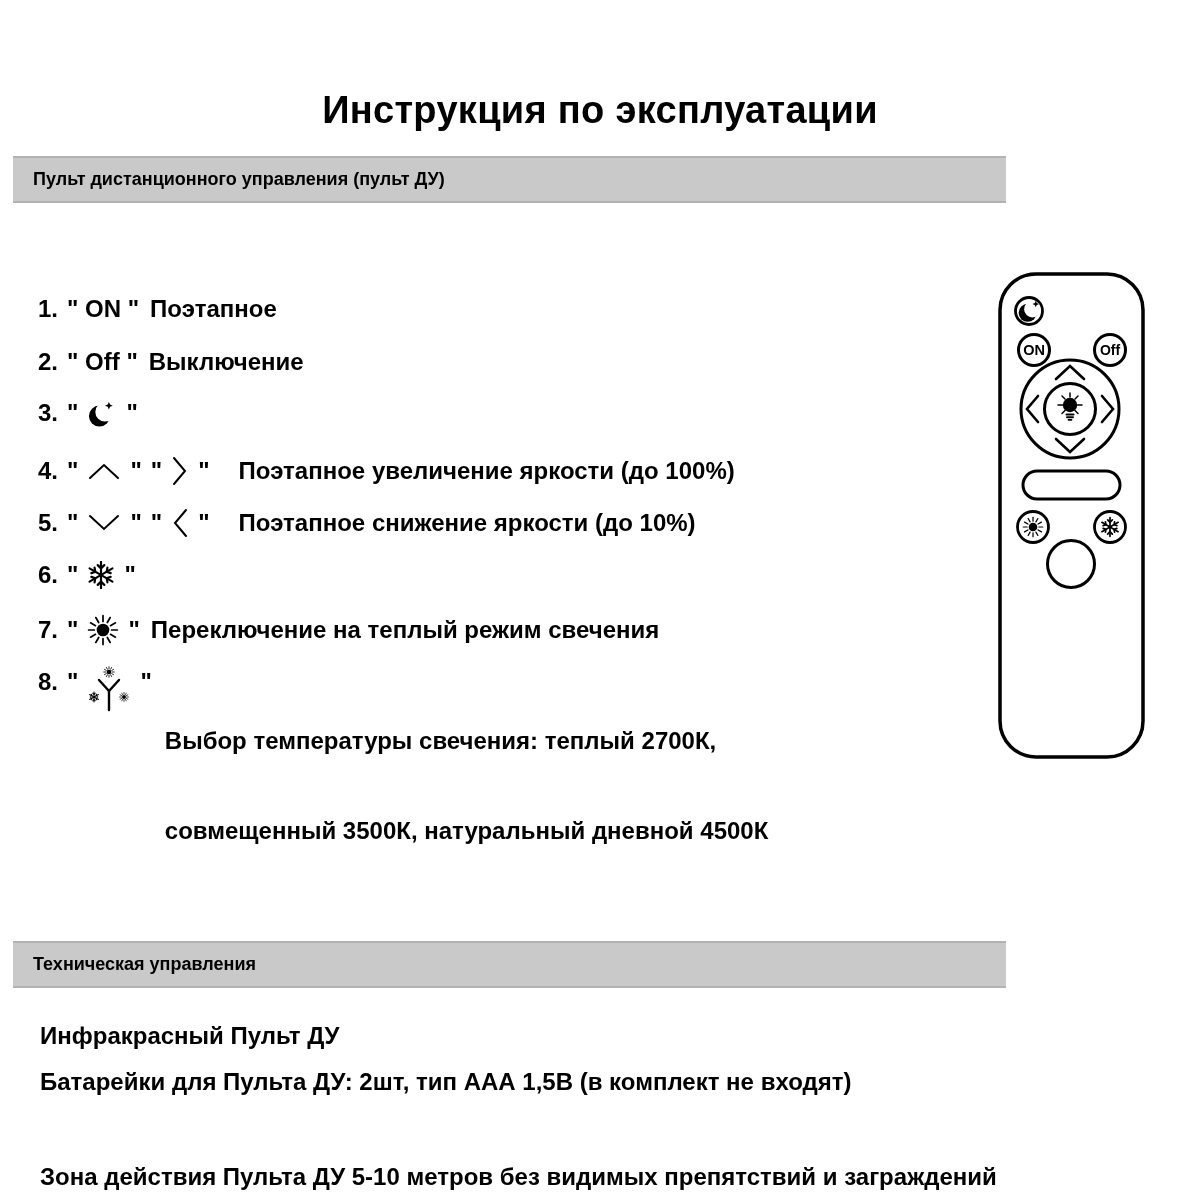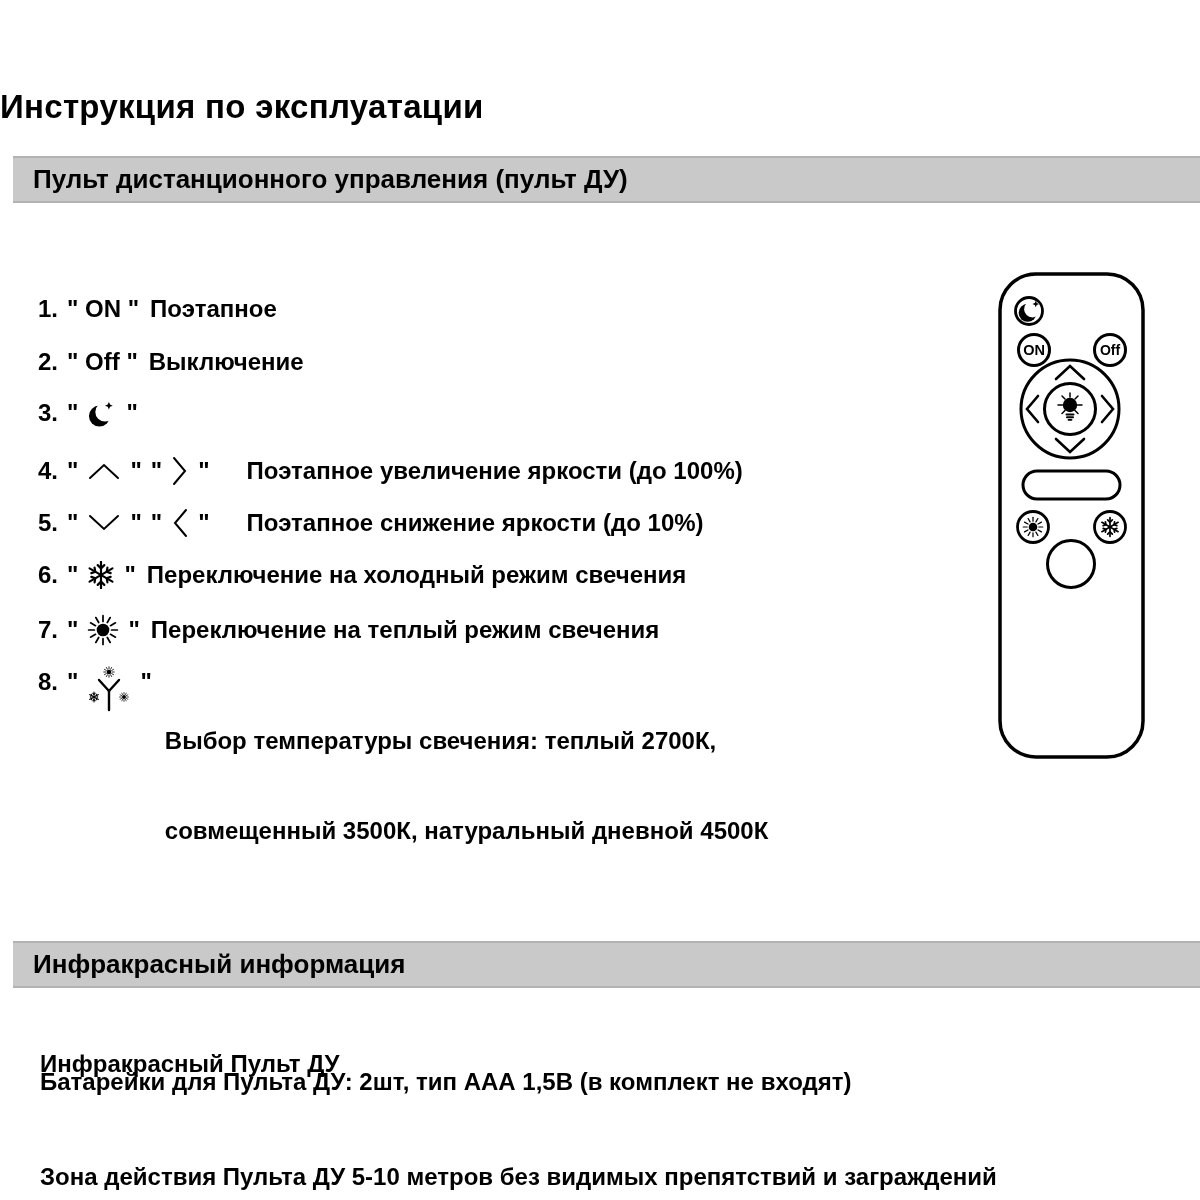--- a/index.html
+++ b/index.html
@@ -1,41 +1,41 @@
 <!DOCTYPE html>
 <html><head>
 <meta charset="utf-8">
 <style>
   html,body{margin:0;padding:0}
   body{
     width:1200px;height:1200px;background:#ffffff;position:relative;overflow:hidden;
     font-family:"Liberation Sans","DejaVu Sans",sans-serif;color:#000;font-weight:700;
   }
   .abs{position:absolute}
-  .title{top:66px;left:0;width:1200px;font-size:33px;line-height:38px;letter-spacing:.3px}
+  .title{top:66px;left:0;width:1200px;text-align:center;font-size:38px;line-height:38px;letter-spacing:.3px}
   .bar{
-    left:13px;width:1187px;height:47px;background:#c9c9c9;
+    left:13px;width:993px;height:47px;background:#c9c9c9;
     border-top:2px solid #b2b2b2;border-bottom:2px solid #b2b2b2;box-sizing:border-box;
-    display:flex;align-items:center;padding-left:20px;font-size:26px;
+    display:flex;align-items:center;padding-left:20px;font-size:18px;
   }
   .bar-remote{top:156px}
   .bar-tech{top:941px}
   .row{left:38px;display:flex;align-items:center;gap:9px;font-size:24px;line-height:30px;white-space:pre}
   .r1{top:294px}.r2{top:347px}.r3{top:398px}.r4{top:455px}.r5{top:507px}
   .r6{top:560px}.r7{top:614px}
   .r8{top:666px;align-items:flex-start}
   .r8 .qpart{line-height:32px}
   .r8 svg{margin-top:0}
   .row .txt{margin-left:2px}
-  .r4 .txt,.r5 .txt{margin-left:28px}
+  .r4 .txt,.r5 .txt{margin-left:20px}
   .r8 .lines{margin-left:4px}
   .r8 .lines div{line-height:30px}
   .icon{display:block}
   .tech-line{left:40px;font-size:24px;line-height:30px}
-  .t1{top:1049px}.t2{top:1067px}.t3{top:1162px}
+  .t1{top:1021px}.t2{top:1067px}.t3{top:1162px}
   .remote{left:997px;top:271px}
   .remote text{font-family:"Liberation Sans","DejaVu Sans",sans-serif;font-weight:700}
   .defs{position:absolute;width:0;height:0}
 </style>
 </head>
 <body>
 
 <svg class="defs" aria-hidden="true">
   <defs>
     <g id="def-sun" stroke="currentColor" fill="none" stroke-linecap="round">
@@ -106,21 +106,21 @@
   <span>5.</span><span>"</span><svg class="icon" width="34" height="20" viewBox="0 0 34 20">
       <use href="#def-chev-h" transform="translate(17,9) scale(1,-1)" stroke-width="2"></use>
     </svg><span>"</span><span>"</span><svg class="icon" width="18" height="32" viewBox="0 0 18 32">
       <use href="#def-chev-v" transform="translate(10,16) scale(-1,1)" stroke-width="2"></use>
     </svg><span>"</span><span class="txt">Поэтапное снижение яркости (до 10%)</span>
 </div>
 
 <div class="abs row r6">
   <span>6.</span><span>"</span><svg class="icon" width="28" height="28" viewBox="0 0 28 28">
       <use href="#def-flake" transform="translate(14,14) scale(1.1)" stroke-width="2"></use>
-    </svg><span>"</span><span class="txt">Переключение на холодный режим свечения</span>
+    </svg><span>"</span>
 </div>
 
 <div class="abs row r7">
   <span>7.</span><span>"</span><svg class="icon" width="32" height="32" viewBox="0 0 32 32">
       <use href="#def-sun" transform="translate(16,16) scale(1.15)" stroke-width="1.5"></use>
     </svg><span>"</span><span class="txt">Переключение на теплый режим свечения</span>
 </div>
 
 <div class="abs row r8">
   <span class="qpart">8.</span><span class="qpart">"</span><svg class="icon" width="44" height="46" viewBox="0 0 44 46">
@@ -190,18 +190,18 @@
   </g>
   <g>
     <circle cx="113" cy="256" r="15.5" fill="none" stroke="#000" stroke-width="2.8"></circle>
     <use href="#def-flake" transform="translate(113,256) scale(0.78)" stroke-width="2.2"></use>
   </g>
 
   <circle cx="74" cy="293" r="23.5" fill="#fff" stroke="#000" stroke-width="3"></circle>
 </svg>
 
 <div class="abs bar bar-tech">
-  <span>Инфракрасный информация</span>
+  <span>Техническая управления</span>
 </div>
 
 <div class="abs tech-line t1">Инфракрасный Пульт ДУ</div>
 <div class="abs tech-line t2">Батарейки для Пульта ДУ: 2шт, тип ААА 1,5В (в комплект не входят)</div>
 <div class="abs tech-line t3">Зона действия Пульта ДУ 5-10 метров без видимых препятствий и заграждений</div>
 
 </body></html>

